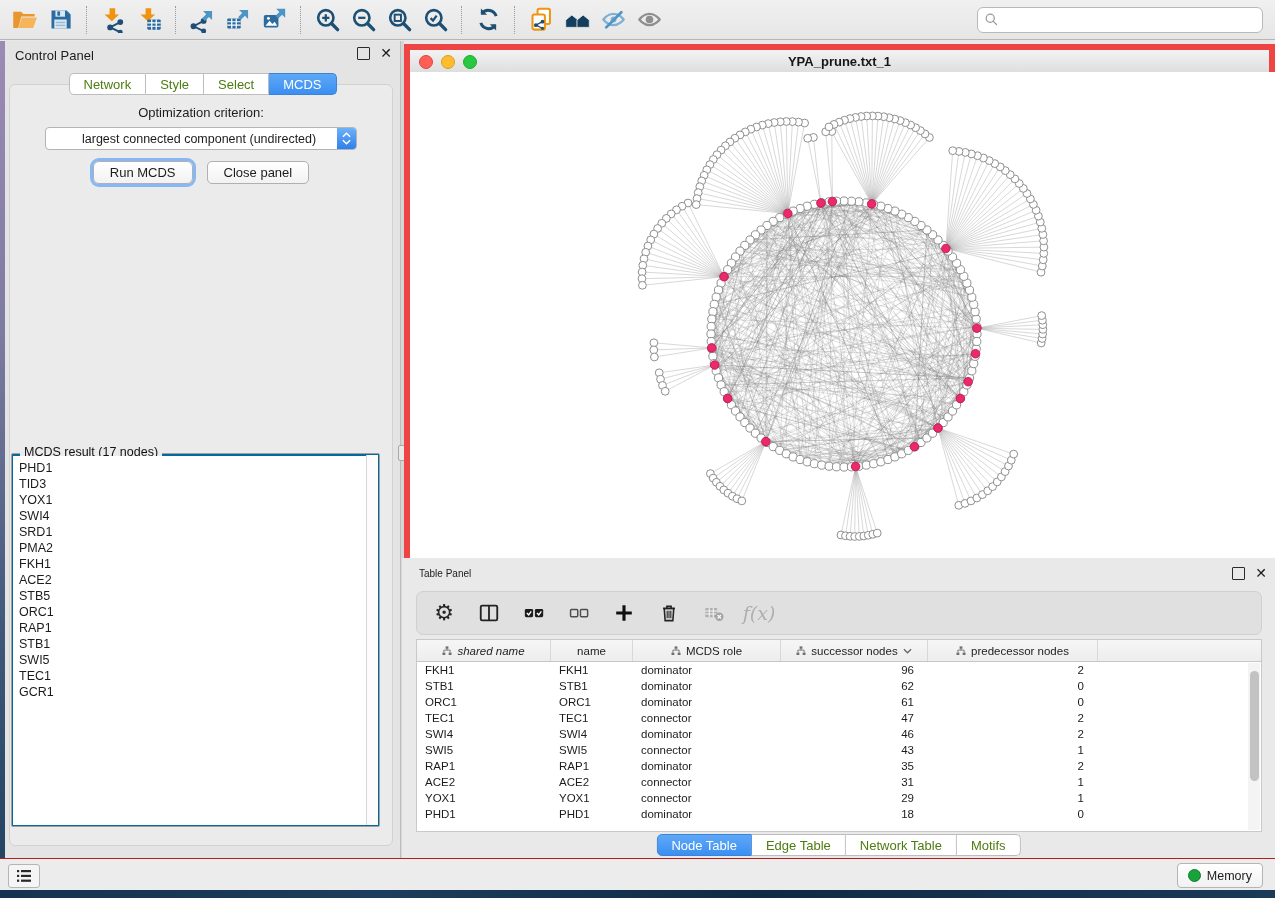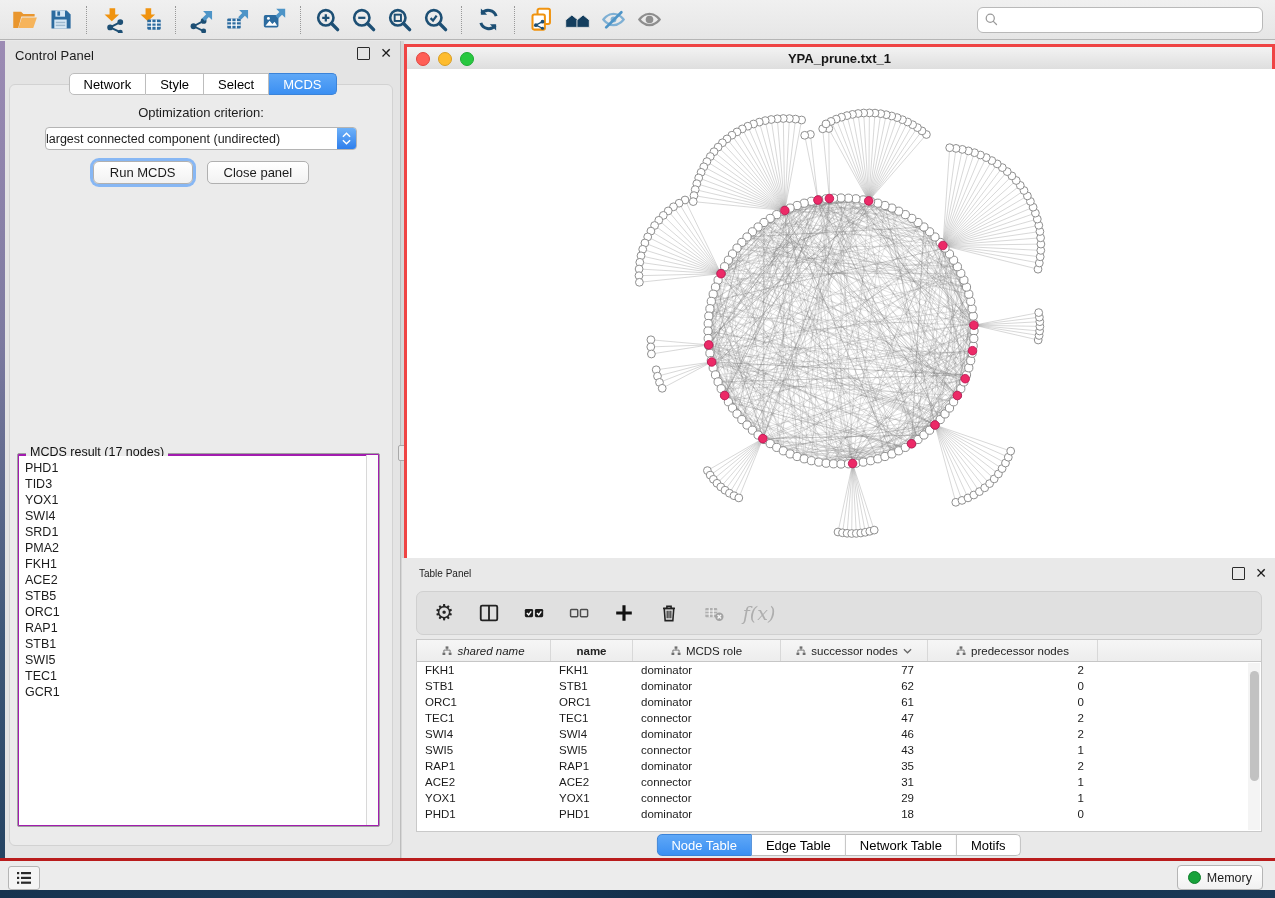--- a/index.html
+++ b/index.html
@@ -26,54 +26,54 @@
   
   .control-panel{position:absolute;left:5px;top:41px;width:396px;height:817px;
     background:#e4e4e4;border-right:1px solid #bdbdbd;box-sizing:border-box;}
   .cp-header{position:absolute;left:0;top:0;width:100%;height:28px;}
   .cp-title{position:absolute;left:10px;top:7px;font-size:13px;}
   .panel-btns{position:absolute;right:8px;top:6px;display:flex;gap:10px;align-items:center;}
   .float-btn{width:11px;height:11px;border:1.6px solid #2b2b2b;border-radius:1px;}
   .close-btn{font-size:14px;font-weight:bold;color:#1a1a1a;line-height:11px;}
   .seg{display:flex;}
   .seg .seg-btn{height:22px;box-sizing:border-box;background:#fff;border:1px solid #bdbdbd;
-    border-left-width:0;font-size:13px;padding:0 14px;display:flex;align-items:center;color:#000000;}
+    border-left-width:0;font-size:13px;padding:0 14px;display:flex;align-items:center;color:#4d7c0f;}
   .seg .seg-btn:first-child{border-left-width:1px;border-radius:5px 0 0 5px;}
   .seg .seg-btn:last-child{border-radius:0 5px 5px 0;}
   .seg .seg-btn.active{background:linear-gradient(#5fa8f7,#3b8ff2);border-color:#3b83d8;color:#fff;}
   .cp-tabs{position:absolute;left:50%;transform:translateX(-50%);top:32px;z-index:2;}
   .cp-card{position:absolute;left:4px;right:7px;top:43px;bottom:12px;background:#ebebeb;
     border:1px solid #d2d2d2;border-radius:6px;}
   .opt-label{position:absolute;left:0;width:100%;top:20px;text-align:center;font-size:13px;}
   .dropdown{position:absolute;left:35px;right:35px;top:42px;height:23px;background:#fff;
     border:1px solid #b4b4b4;border-radius:4px;display:flex;align-items:center;box-sizing:border-box;}
-  .dropdown .dd-text{flex:1;font-size:12.5px;white-space:nowrap;overflow:hidden;}
+  .dropdown .dd-text{flex:1;font-size:12.5px;white-space:nowrap;overflow:hidden;margin-left:36px;}
   .dd-step{width:19px;align-self:stretch;border-radius:0 3px 3px 0;
     background:linear-gradient(#6eb1f8,#2f7fec);display:flex;flex-direction:column;
     align-items:center;justify-content:center;gap:1px;}
   .dd-step svg{width:9px;height:6px;}
   .btn-row{position:absolute;left:0;width:100%;top:76px;display:flex;justify-content:center;gap:14px;}
   .mac-btn{height:23px;background:linear-gradient(#ffffff,#f2f2f2);border:1px solid #b0b0b0;
     border-radius:5px;font-size:13px;padding:0 16px;display:flex;align-items:center;color:#1c1c1c;}
   .mac-btn.focused{box-shadow:0 0 0 3px rgba(110,170,246,.8);border-radius:6px;}
-  .result-group{position:absolute;left:7px;right:12px;top:368px;height:372px;
-    border:1px solid #9f9f9f;border-radius:2px;background:#a21caf;}
+  .result-group{position:absolute;left:1px;right:12px;top:368px;height:372px;
+    border:1px solid #9f9f9f;border-radius:2px;background:#0369a1;}
   .result-legend{position:absolute;left:8px;top:-9px;background:#ebebeb;padding:0 4px;
     font-size:12.5px;color:#111;}
   .result-list{position:absolute;left:1px;top:2px;bottom:1px;right:13px;overflow:hidden;
     font-size:12.5px;line-height:16px;padding:4px 0 0 6px;background:#fff;}
   .result-scroll{position:absolute;top:1px;bottom:1px;right:1px;width:11px;background:#fcfcfc;
     border-left:1px solid #d8d8d8;}
   
   .v-split{position:absolute;left:401px;top:41px;width:3px;height:817px;background:#d6d6d6;}
   .v-split .handle{position:absolute;left:-3px;top:404px;width:9px;height:14px;background:#e9e9e9;
     border:1px solid #a9a9a9;border-radius:2px;}
   
   .net-window{position:absolute;left:404px;top:44px;width:871px;height:514px;
-    border:3px solid #ef4444;box-sizing:border-box;background:#fff;}
+    border:6px solid #ef4444;box-sizing:border-box;background:#fff;}
   .net-titlebar{position:absolute;left:0;top:0;width:100%;height:22px;
     background:linear-gradient(#f3f3f3,#dedede);border-bottom:1px solid #bfbfbf;}
   .lights{position:absolute;left:9px;top:4.5px;display:flex;gap:8px;}
   .light{width:12px;height:12px;border-radius:50%;}
   .light.red{background:#ff5f57;border:.5px solid #e0443e;}
   .light.yellow{background:#febc2e;border:.5px solid #d89e24;}
   .light.green{background:#28c840;border:.5px solid #1eaa33;}
   .net-title{position:absolute;left:0;width:100%;top:4px;text-align:center;font-size:13px;
     font-weight:600;color:#161616;}
   .net-canvas{position:absolute;left:0;top:22px;width:869px;height:490px;background:#fff;overflow:hidden;}
@@ -97,21 +97,21 @@
   .nt-hcell svg{flex:0 0 auto;}
   .nt-row{display:flex;height:16px;font-size:11.5px;align-items:center;}
   .nt-cell{box-sizing:border-box;white-space:nowrap;overflow:hidden;}
   .nt-cell.l{text-align:left;padding-left:8px;}
   .nt-cell.r{text-align:right;padding-right:14px;}
   .nt-scroll{position:absolute;right:1px;top:23px;bottom:1px;width:12px;background:#f4f4f4;}
   .nt-thumb{position:absolute;left:1.5px;top:8px;width:9px;height:110px;background:#c2c2c2;border-radius:5px;}
   .tp-tabs{position:absolute;left:50%;transform:translateX(-50%);top:276px;}
   
   .status-bar{position:absolute;left:0;top:858px;width:1275px;height:32px;background:#ececec;
-    border-top:3px solid #b91c1c;box-sizing:border-box;}
+    border-top:1px solid #b91c1c;box-sizing:border-box;}
   .list-btn{position:absolute;left:8px;top:5px;width:30px;height:22px;background:#f5f5f5;
     border:1px solid #b5b5b5;border-radius:3px;display:flex;align-items:center;justify-content:center;}
   .memory-btn{position:absolute;right:12px;top:4px;height:23px;background:linear-gradient(#ffffff,#f1f1f1);
     border:1px solid #b5b5b5;border-radius:4px;display:flex;align-items:center;gap:6px;
     padding:0 10px;font-size:12.5px;}
   .mem-dot{width:11px;height:11px;border-radius:50%;background:#17a23a;border:1px solid #0f7e2b;}
 </style>
 </head>
 <body>
 
@@ -1352,21 +1352,21 @@
       <div class="nt-header" id="nt-header">
           <div class="nt-hcell" style="width: 134px; font-style: italic;">
             <svg width="10" height="10" viewBox="0 0 10 10">
               <rect x="3.6" y="0.4" width="2.8" height="2.4" fill="#6e6e6e"></rect>
               <path d="M5 2.8v1.3M1.9 6.5V4.1h6.2v2.4" stroke="#6e6e6e" stroke-width="0.9" fill="none"></path>
               <rect x="0.5" y="6.6" width="2.8" height="2.4" fill="#6e6e6e"></rect>
               <rect x="6.7" y="6.6" width="2.8" height="2.4" fill="#6e6e6e"></rect>
             </svg>
             <span>shared name</span>
           </div>
-          <div class="nt-hcell" style="width: 82px; font-weight: bold;">
+          <div class="nt-hcell" style="width: 82px;">
             <span>name</span>
           </div>
           <div class="nt-hcell" style="width: 148px;">
             <svg width="10" height="10" viewBox="0 0 10 10">
               <rect x="3.6" y="0.4" width="2.8" height="2.4" fill="#6e6e6e"></rect>
               <path d="M5 2.8v1.3M1.9 6.5V4.1h6.2v2.4" stroke="#6e6e6e" stroke-width="0.9" fill="none"></path>
               <rect x="0.5" y="6.6" width="2.8" height="2.4" fill="#6e6e6e"></rect>
               <rect x="6.7" y="6.6" width="2.8" height="2.4" fill="#6e6e6e"></rect>
             </svg>
             <span>MCDS role</span>
@@ -1391,21 +1391,21 @@
               <rect x="6.7" y="6.6" width="2.8" height="2.4" fill="#6e6e6e"></rect>
             </svg>
             <span>predecessor nodes</span>
           </div>
         </div>
       <div id="nt-body">
           <div class="nt-row">
             <div class="nt-cell l" style="width: 134px;">FKH1</div>
             <div class="nt-cell l" style="width: 82px;">FKH1</div>
             <div class="nt-cell l" style="width: 148px;">dominator</div>
-            <div class="nt-cell r" style="width: 147px;">77</div>
+            <div class="nt-cell r" style="width: 147px;">96</div>
             <div class="nt-cell r" style="width: 170px;">2</div>
           </div>
           <div class="nt-row">
             <div class="nt-cell l" style="width: 134px;">STB1</div>
             <div class="nt-cell l" style="width: 82px;">STB1</div>
             <div class="nt-cell l" style="width: 148px;">dominator</div>
             <div class="nt-cell r" style="width: 147px;">62</div>
             <div class="nt-cell r" style="width: 170px;">0</div>
           </div>
           <div class="nt-row">

